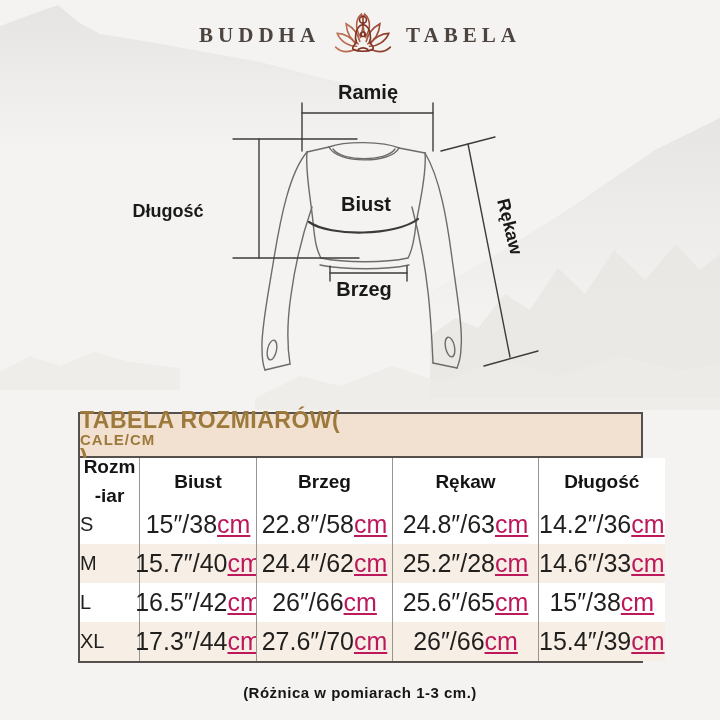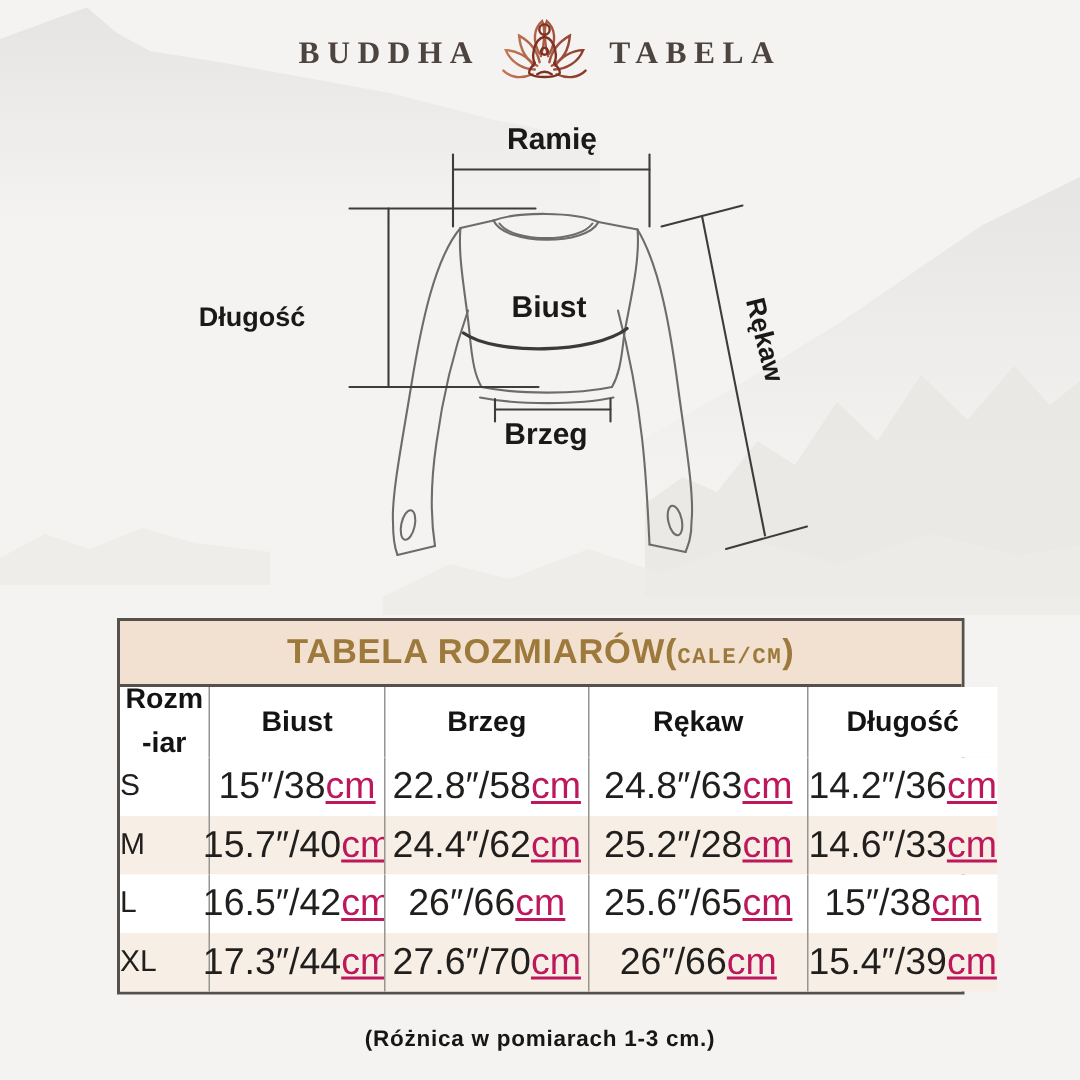--- a/index.html
+++ b/index.html
@@ -27,24 +27,24 @@
   }
   
   .size-table{
     position:absolute;left:78px;top:412px;width:565px;z-index:2;
     border:2px solid #55504b;background:#ffffff;box-sizing:border-box;
   }
   .t-title{
     height:44px;background:#f2e1d1;border-bottom:2px solid #55504b;
     display:flex;align-items:baseline;justify-content:center;
     color:#9d7a3c;font-weight:bold;letter-spacing:.5px;
-    padding-top:9px;box-sizing:border-box;
+    padding-top:9px;box-sizing:border-box;flex-direction:column;
   }
   .t-title .main{font-size:23px;line-height:1;}
-  .t-title .sub{font-size:15px;line-height:1;letter-spacing:1px;font-family:Liberation Mono, monospace;}
+  .t-title .sub{font-size:15px;line-height:1;letter-spacing:1px;}
   .t-grid{display:grid;grid-template-columns:59px 117px 136px 146px 1fr;}
   .t-grid>div{
     border-left:1px solid #989490;display:flex;align-items:center;justify-content:center;
     background:#ffffff;
   }
   .t-grid>div:nth-child(5n+1){border-left:none;justify-content:space-between;}
   .t-grid>div.alt{background:#f7efe5;}
   .th{height:47px;font-weight:bold;font-size:19px;color:#141414;}
   .th.two-line{flex-direction:column;line-height:.95;}
   .td{height:39px;font-size:25px;color:#201f1d;}

